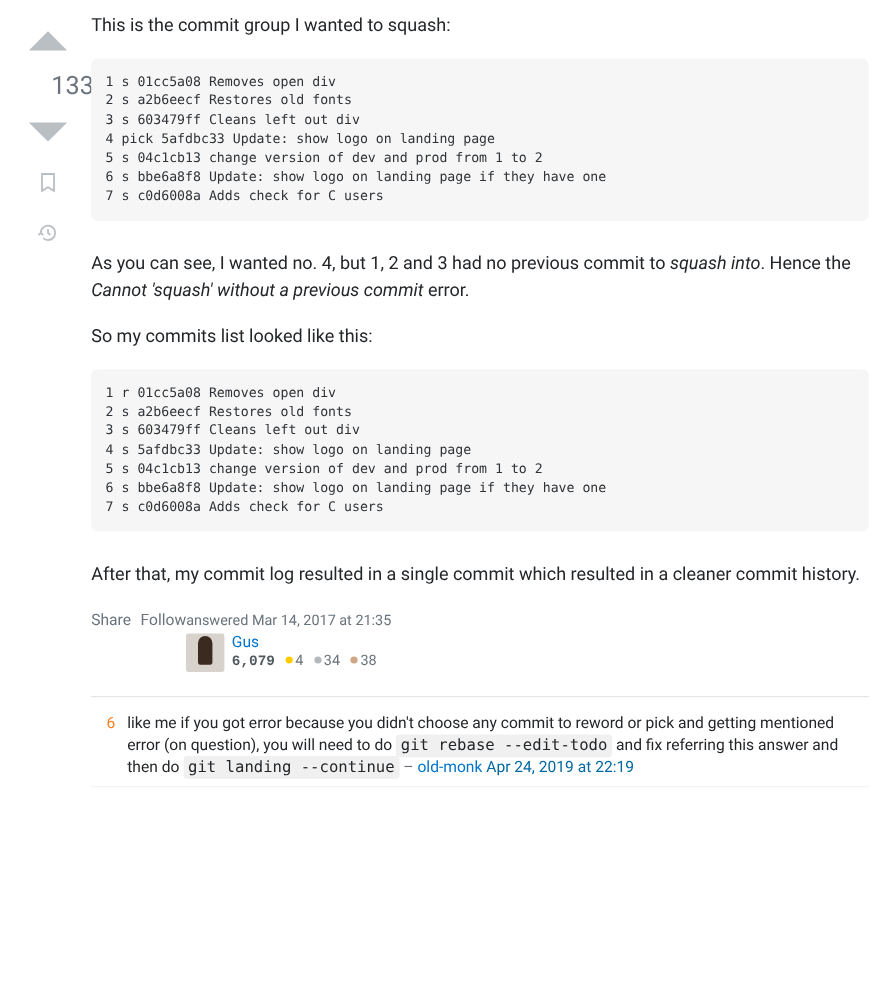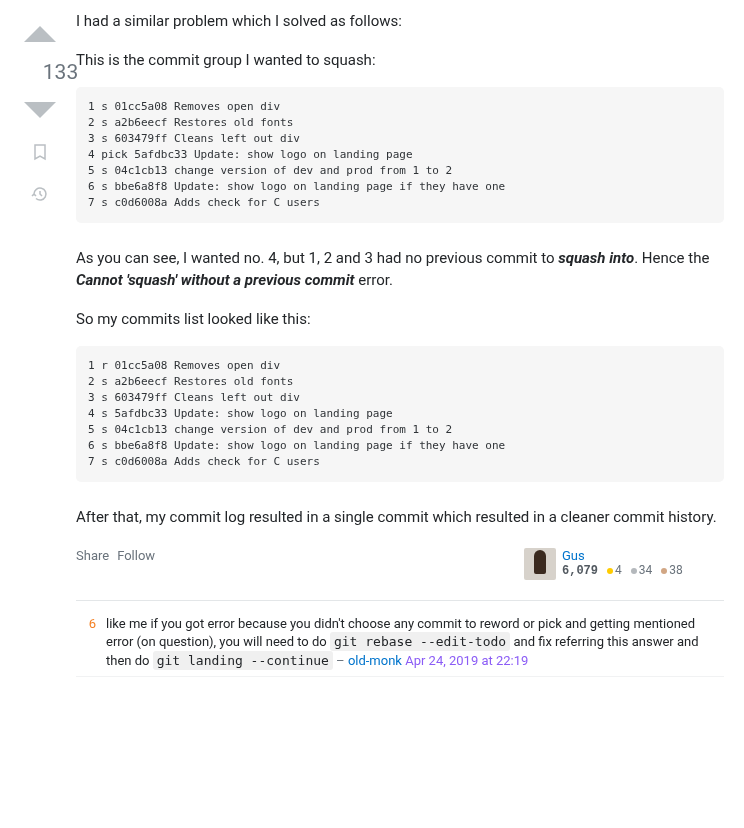--- a/index.html
+++ b/index.html
@@ -9,43 +9,43 @@
 .vote-arrow { width: 36px; height: 36px; display: flex; align-items: center; justify-content: center; cursor: pointer; }
 .vote-arrow svg { width: 36px; height: 36px; }
 .vote-arrow path { fill: #babfc3; }
 .vote-count { font-size: 21px; color: #6a737c; padding: 4px 0; margin-left: 41px; }
 .side-icon { width: 36px; height: 36px; display: flex; align-items: center; justify-content: center; cursor: pointer; color: #babfc3; margin-top: 2px; }
 .side-icon svg { width: 18px; height: 18px; }
 .content { flex: 1; min-width: 0; }
 .content p { margin-bottom: 16px; line-height: 1.5; }
 pre.code { background: #f6f6f6; padding: 12px; border-radius: 5px; font-family: ui-monospace, Menlo, Consolas, monospace; font-size: 11px; line-height: 1.45; color: #2f3337; overflow-x: auto; margin-bottom: 24px; white-space: pre; }
 code.inline { background: #f0f0f0; padding: 2px 4px; border-radius: 3px; font-family: ui-monospace, Menlo, Consolas, monospace; font-size: 13px; }
-em { font-style: italic; font-weight: bold; }
-.actions-row { display: flex; justify-content: space-between; align-items: flex-start; margin-top: 20px; margin-bottom: 20px; }
+em { font-style: italic; }
+.actions-row { display: flex; align-items: flex-start; margin-top: 20px; margin-bottom: 20px; }
 .actions { display: flex; gap: 8px; font-size: 13px; color: #6a737c; }
 .actions span { cursor: pointer; }
 .usercard { font-size: 12px; color: #6a737c; text-align: left; width: 200px; }
 .usercard .answered { margin-bottom: 4px; }
 .usercard .userrow { display: flex; gap: 6px; }
 .avatar { width: 32px; height: 32px; background: #d7d2cb; border-radius: 2px; position: relative; overflow: hidden; }
 .avatar::before { content: ""; position: absolute; left: 10px; top: 2px; width: 12px; height: 24px; background: #3b2a1f; border-radius: 6px 6px 2px 2px; }
 .userinfo .name { color: #0074cc; font-size: 13px; }
 .userinfo .rep { color: #6a737c; font-size: 12px; }
 .rep b { color: #525960; font-weight: 700; font-family: Liberation Mono, monospace; }
 .badge-dot { display: inline-block; width: 6px; height: 6px; border-radius: 50%; vertical-align: middle; margin: 0 2px 0 6px; }
 .gold { background: #ffcc01; }
 .silver { background: #b4b8bc; }
 .bronze { background: #d1a684; }
 .comments { border-top: 1px solid #e3e6e8; margin-top: 12px; padding-top: 8px; }
 .comment { display: flex; gap: 8px; padding: 6px 0; border-bottom: 1px solid #f1f2f3; font-size: 13px; line-height: 1.4; }
 .comment:last-child { border-bottom: none; }
 .comment-score { width: 22px; text-align: right; color: #f48024; font-size: 13px; flex-shrink: 0; padding-right: 2px; }
 .comment-body { flex: 1; color: #232629; }
 .comment-body a { color: #0074cc; text-decoration: none; }
-.comment-date { color: #8b5cf6; }
+.comment-date { color: #0369a1; }
 .dash { color: #6a737c; }
 </style>
 </head>
 <body>
 
 <div class="layout">
   <div class="vote-col">
     <div class="vote-arrow">
       <svg viewBox="0 0 36 36">
           <path d="M2 26h32L18 10 2 26z"></path>
@@ -63,21 +63,20 @@
         </svg>
     </div>
     <div class="side-icon">
       <svg viewBox="0 0 18 18" fill="none" stroke="#babfc3" stroke-width="1.5">
           <path d="M3 9a6 6 0 1 1 2 4.5M3 9l-2 2M3 9l2 2M9 6v3l2 2"></path>
         </svg>
     </div>
   </div>
 
   <div class="content">
-    <p>I had a similar problem which I solved as follows:</p>
     <p>This is the commit group I wanted to squash:</p>
     <pre class="code">1 s 01cc5a08 Removes open div
 2 s a2b6eecf Restores old fonts
 3 s 603479ff Cleans left out div
 4 pick 5afdbc33 Update: show logo on landing page
 5 s 04c1cb13 change version of dev and prod from 1 to 2
 6 s bbe6a8f8 Update: show logo on landing page if they have one
 7 s c0d6008a Adds check for C users</pre>
     <p>
       <span>As you can see, I wanted no. 4, but 1, 2 and 3 had no previous commit to </span><em>squash into</em><span>. Hence the </span><em>Cannot 'squash' without a previous commit</em><span> error.</span>
@@ -91,20 +90,21 @@
 6 s bbe6a8f8 Update: show logo on landing page if they have one
 7 s c0d6008a Adds check for C users</pre>
     <p>After that, my commit log resulted in a single commit which resulted in a cleaner commit history.</p>
 
     <div class="actions-row">
       <div class="actions">
         <span>Share</span>
         <span>Follow</span>
       </div>
       <div class="usercard">
+        <div class="answered">answered Mar 14, 2017 at 21:35</div>
         <div class="userrow">
           <div class="avatar"></div>
           <div class="userinfo">
             <div class="name">Gus</div>
             <div class="rep">
               <b>6,079</b>
               <span class="badge-dot gold"></span><span>4</span>
               <span class="badge-dot silver"></span><span>34</span>
               <span class="badge-dot bronze"></span><span>38</span>
             </div>

